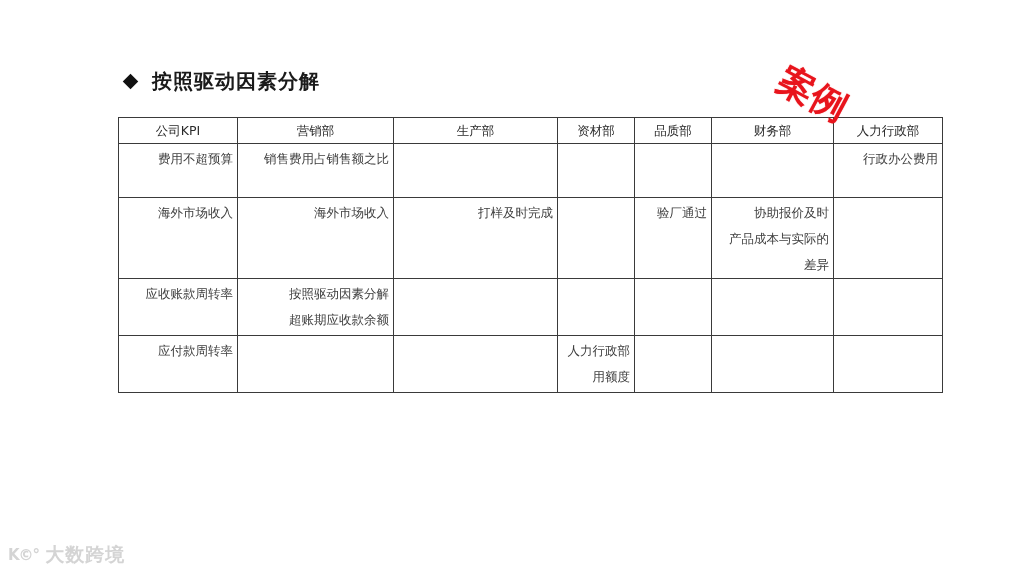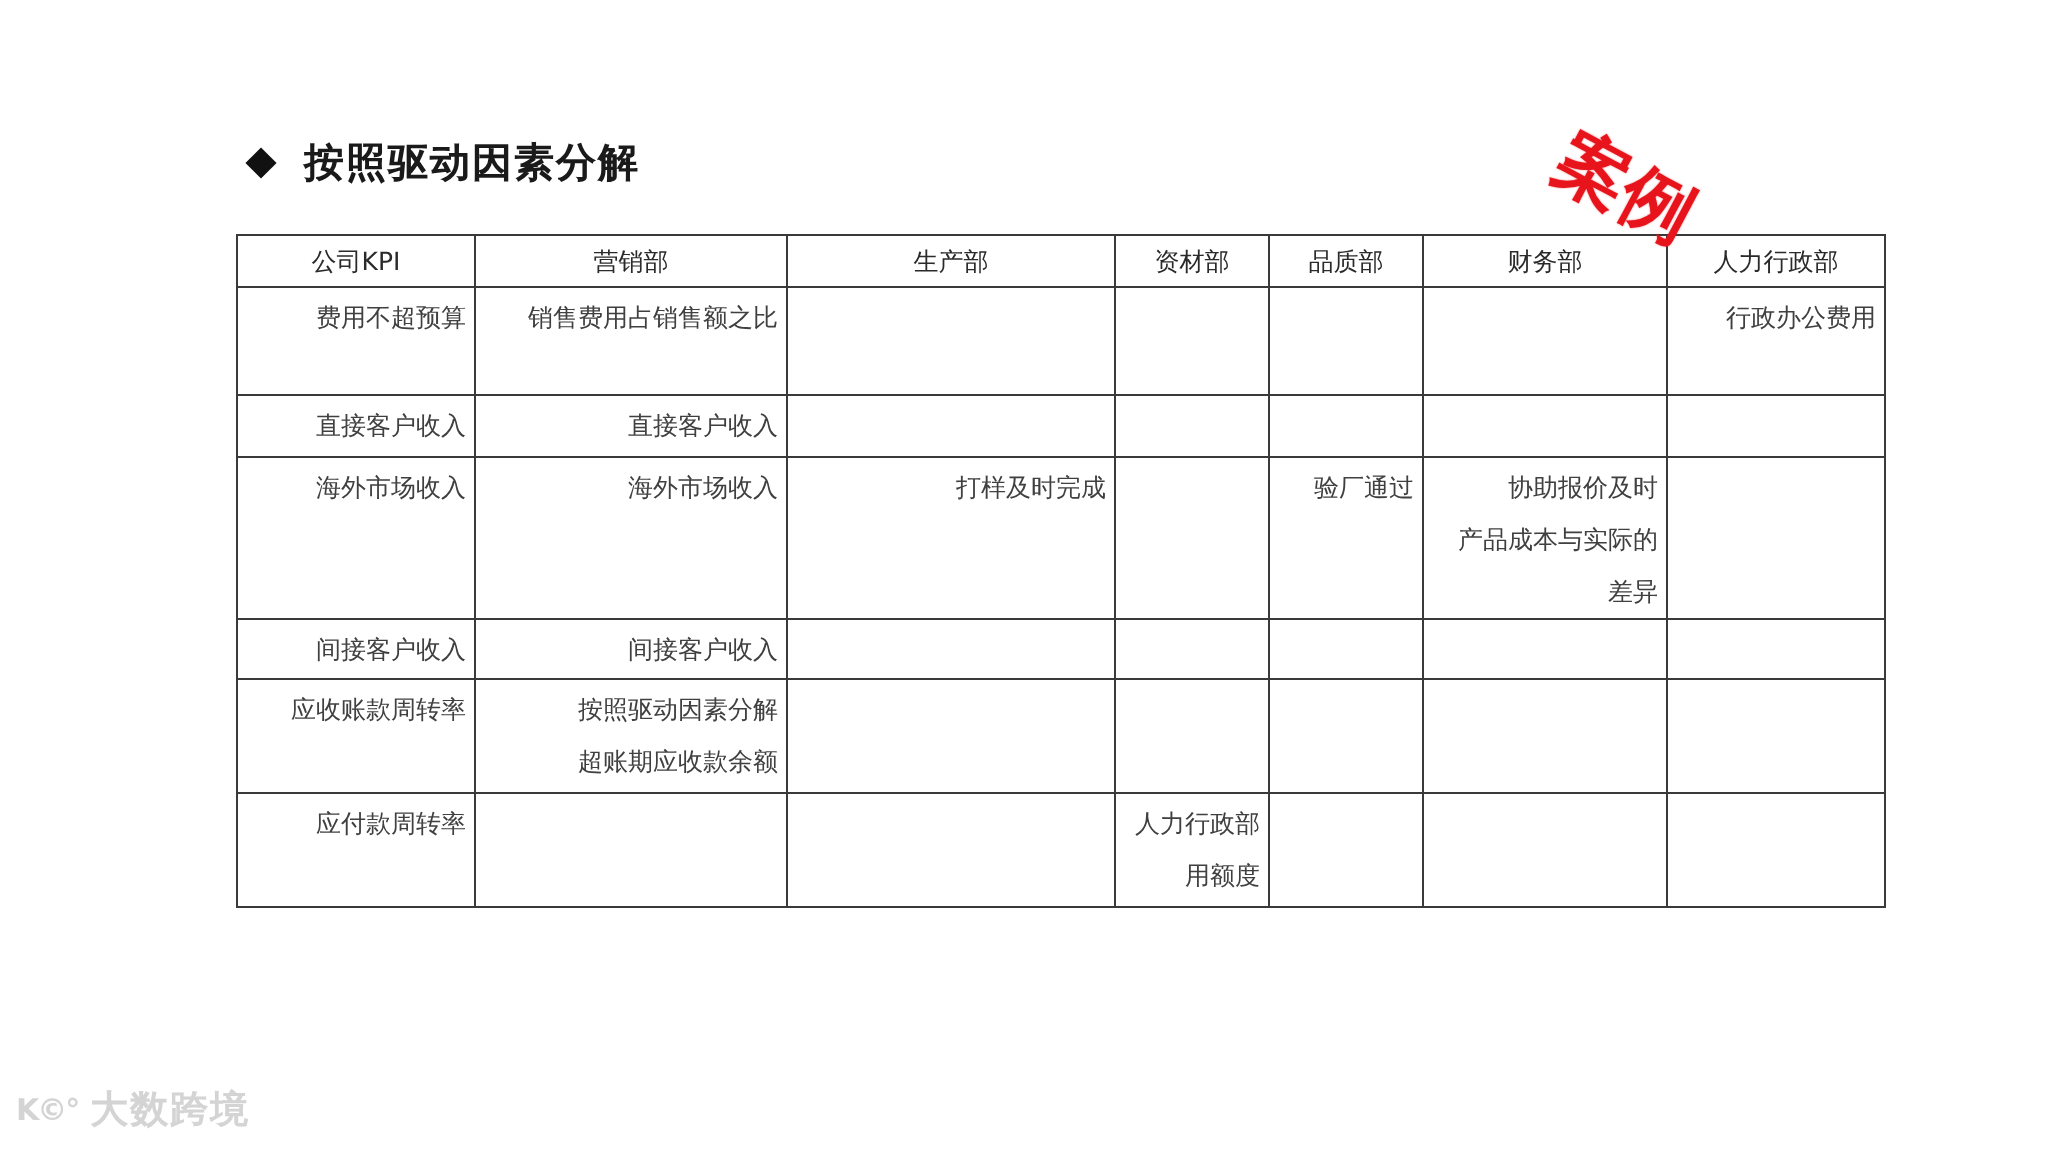--- a/index.html
+++ b/index.html
@@ -137,33 +137,20 @@
         </td>
       <td></td>
       <td></td>
       <td></td>
       <td></td>
       <td>
           <span class="cell-line">行政办公费用</span>
         </td>
     </tr>
 
-    <tr style="height:31px">
-      <td>
-          <span class="cell-line">直接客户收入</span>
-        </td>
-      <td>
-          <span class="cell-line">直接客户收入</span>
-        </td>
-      <td></td>
-      <td></td>
-      <td></td>
-      <td></td>
-      <td></td>
-    </tr>
 
     <tr style="height:80px">
       <td>
           <span class="cell-line">海外市场收入</span>
         </td>
       <td>
           <span class="cell-line">海外市场收入</span>
         </td>
       <td>
           <span class="cell-line">打样及时完成</span>
@@ -173,33 +160,20 @@
           <span class="cell-line">验厂通过</span>
         </td>
       <td>
         <span class="cell-line">协助报价及时</span>
         <span class="cell-line">产品成本与实际的</span>
         <span class="cell-line">差异</span>
       </td>
       <td></td>
     </tr>
 
-    <tr style="height:30px">
-      <td>
-          <span class="cell-line">间接客户收入</span>
-        </td>
-      <td>
-          <span class="cell-line">间接客户收入</span>
-        </td>
-      <td></td>
-      <td></td>
-      <td></td>
-      <td></td>
-      <td></td>
-    </tr>
 
     <tr style="height:57px">
       <td>
           <span class="cell-line">应收账款周转率</span>
         </td>
       <td>
         <span class="cell-line">按照驱动因素分解</span>
         <span class="cell-line">超账期应收款余额</span>
       </td>
       <td></td>

